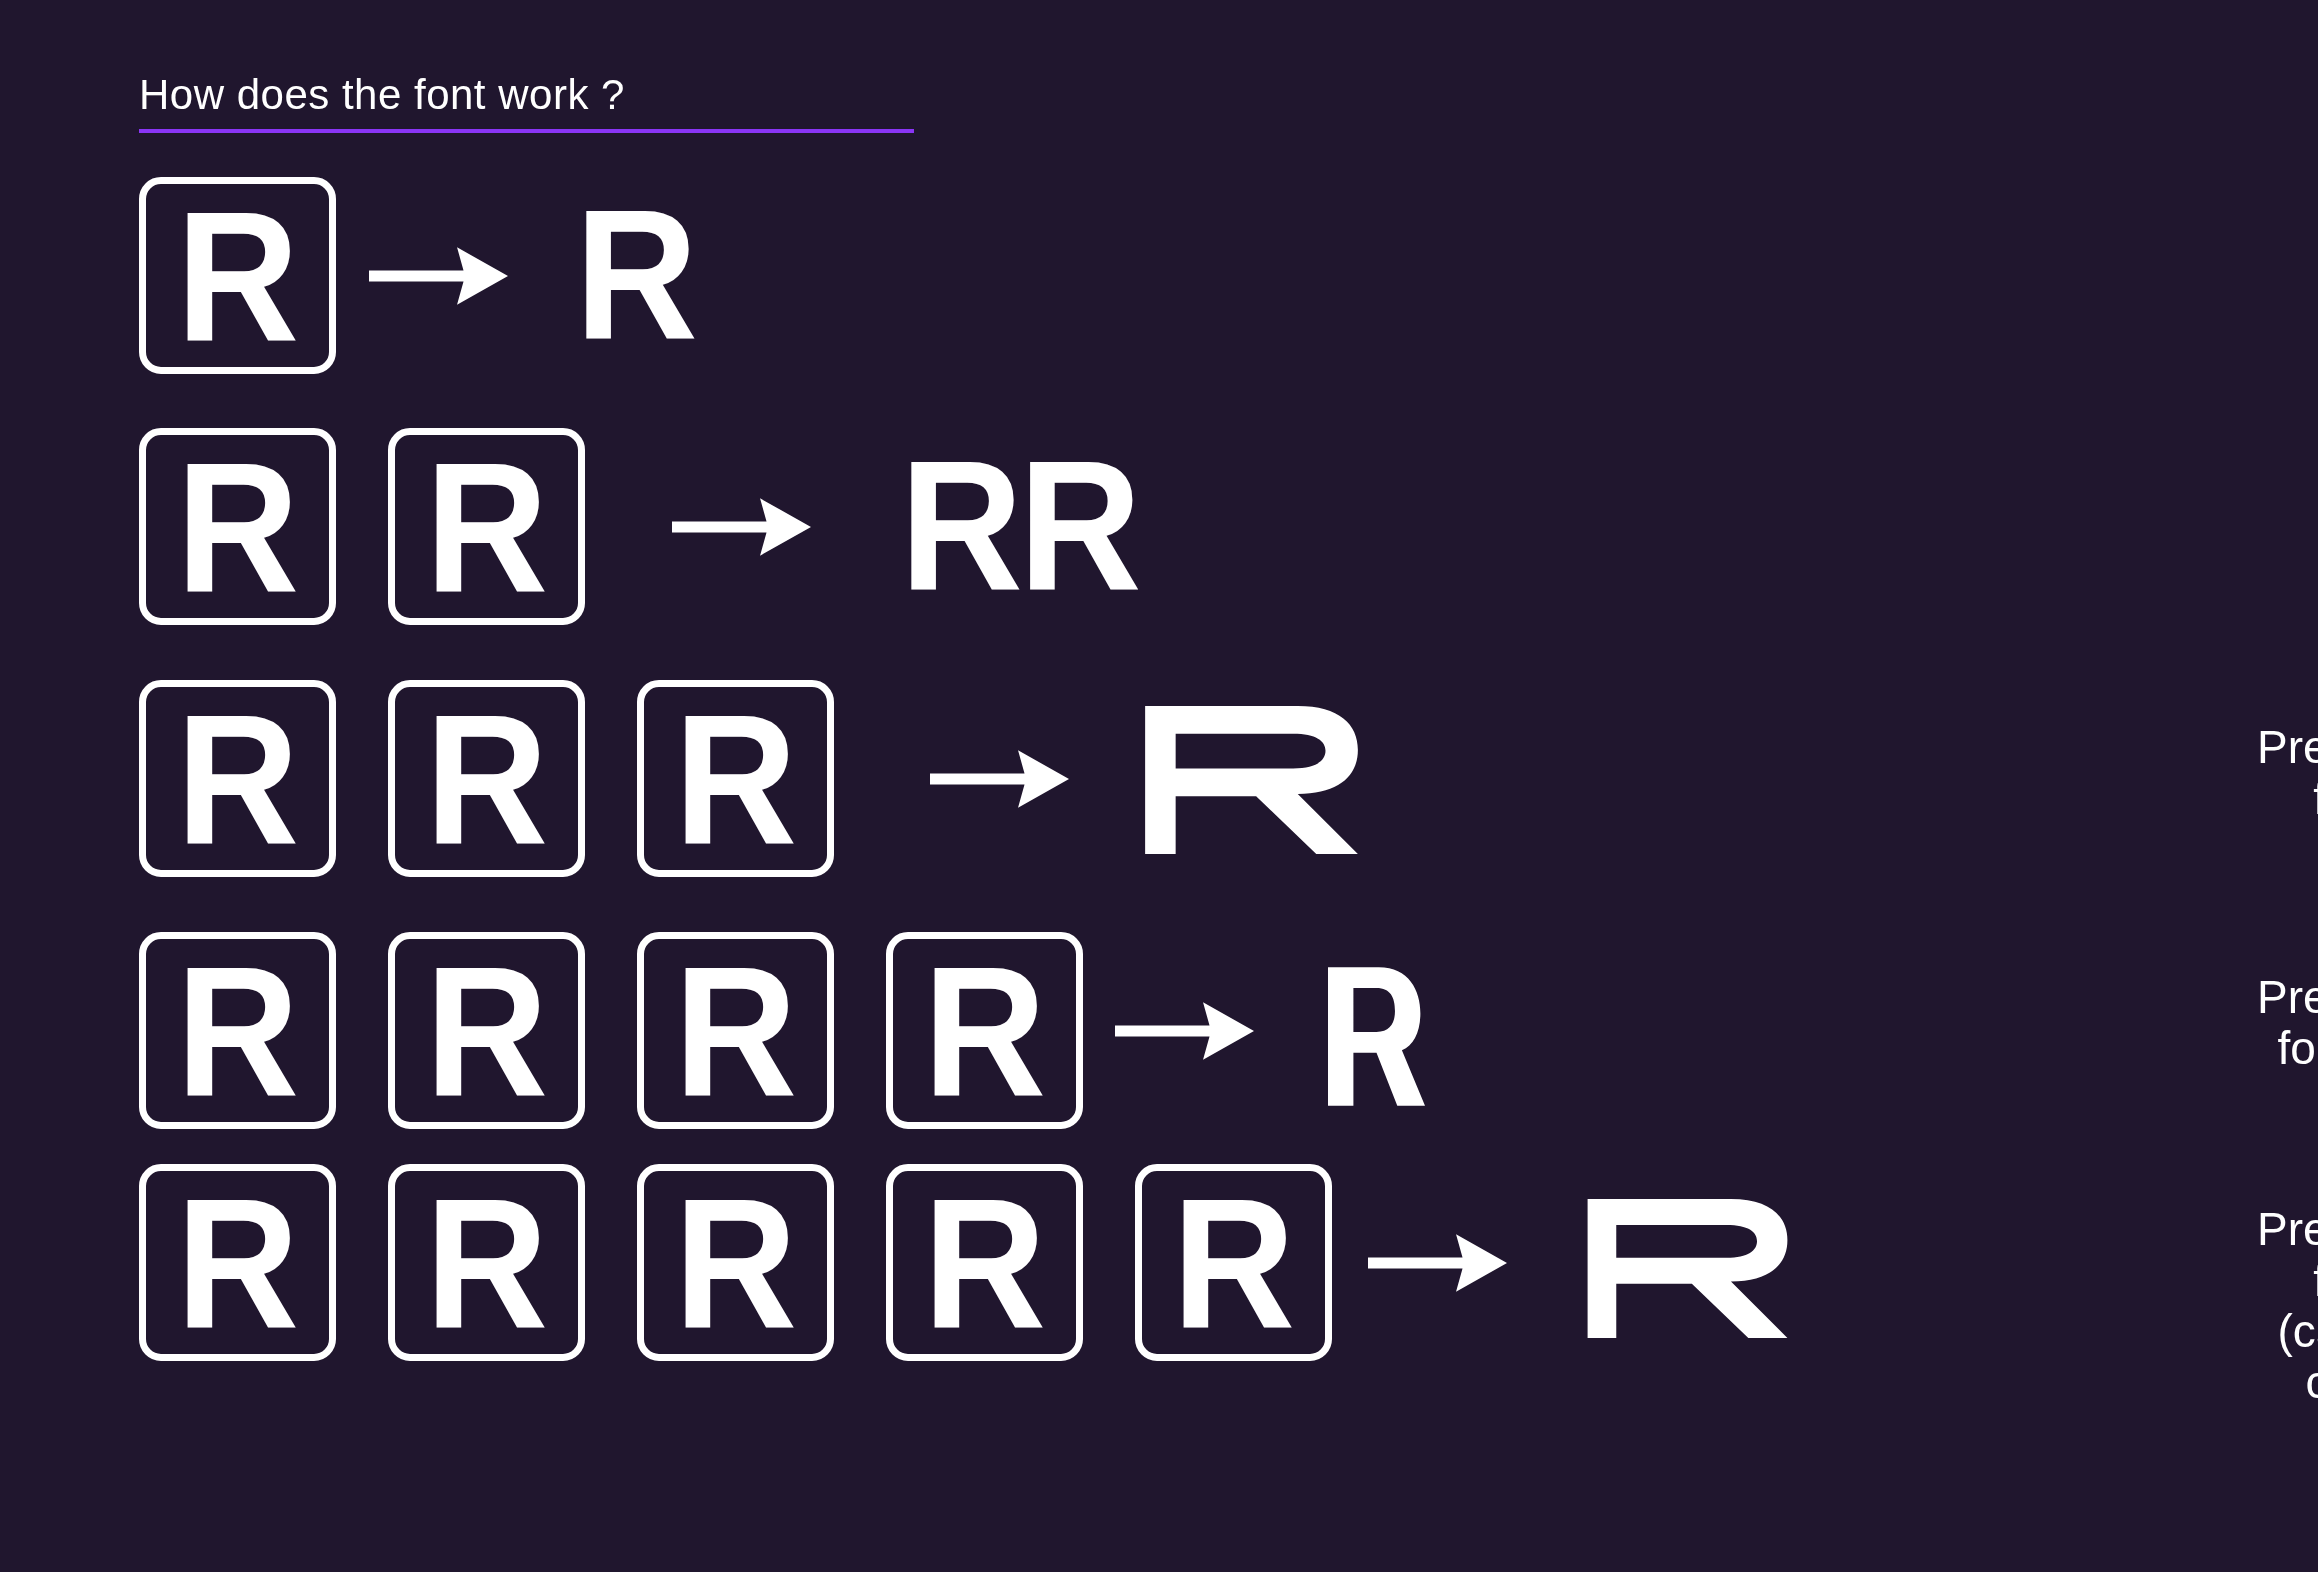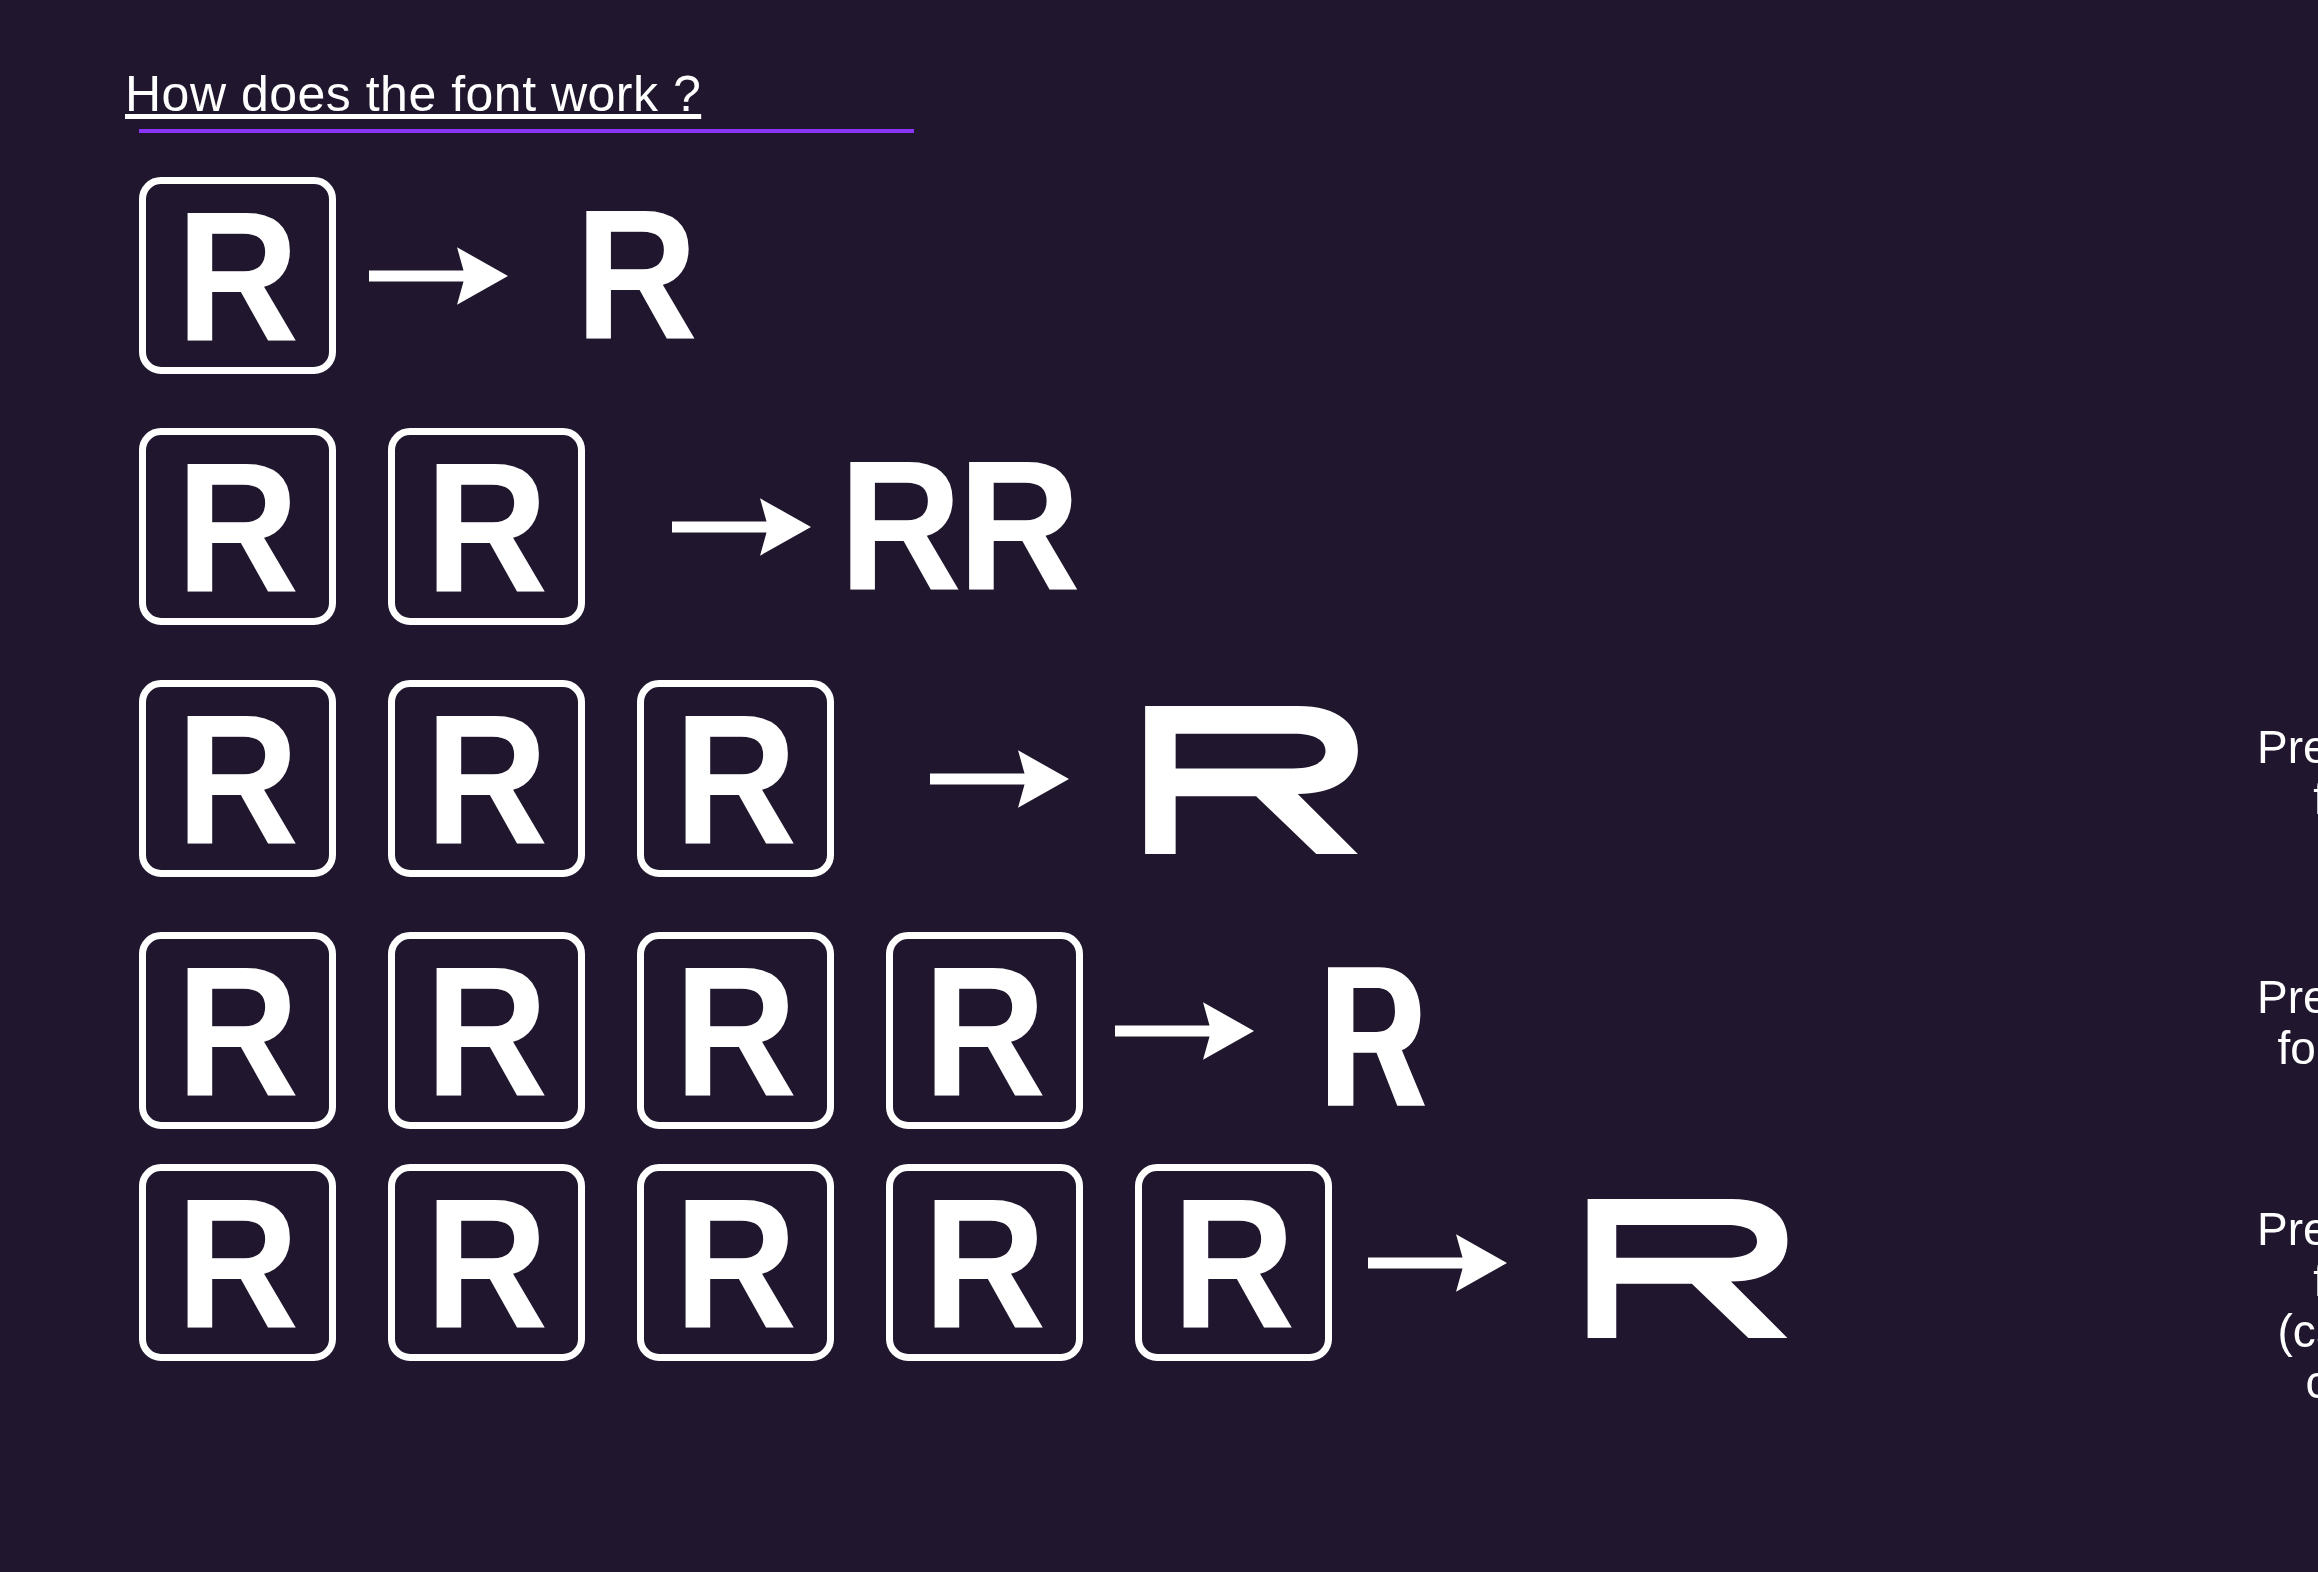--- a/index.html
+++ b/index.html
@@ -1,18 +1,18 @@
 <!DOCTYPE html>
 <html style="font-size:7.4px"><head>
 <meta charset="utf-8">
 <style>
   html, body { margin:0; padding:0; }
   body { width:2799px; height:1572px; background:#20162e; position:relative; overflow:hidden;
          font-family:"Liberation Sans", sans-serif; color:#ffffff; }
-  .title { position:absolute; left:125px; top:55px; font-size:50px; line-height:79px; white-space:nowrap; letter-spacing:0.5px;text-decoration:underline; }
+  .title { position:absolute; left:139px; top:55px; font-size:42px; line-height:79px; white-space:nowrap; letter-spacing:0.5px; }
   .underline { position:absolute; left:139px; top:129px; width:775px; height:4.2px; background:#8a35f5; }
   .row { position:absolute; left:139px; height:197px; }
   .key { position:absolute; top:0; width:197px; height:197px; box-sizing:border-box;
          border:7px solid #ffffff; border-radius:22px; display:flex; align-items:center; justify-content:center; }
   .key span { font-weight:bold; font-size:185px; line-height:1; display:inline-block; transform:scaleX(0.92); margin-top:4.6px; }
   .arrow { position:absolute; top:70px; width:139px; height:58px; }
   .result { position:absolute; top:0; height:197px; font-weight:bold; line-height:197px; white-space:nowrap; }
   .r-normal span { font-size:185px; display:inline-block; transform:scaleX(0.92); transform-origin:left center; }
   .r-double span { font-size:185px; display:inline-block; transform:scaleX(0.92); transform-origin:left center; letter-spacing:-4.6px; }
   .ext svg, .cond svg { display:block; }
@@ -37,21 +37,21 @@
 <div class="row" style="top:428px;">
   <div class="key" style="left:0;">
       <span>R</span>
     </div>
   <div class="key" style="left:249px;">
       <span>R</span>
     </div>
   <svg class="arrow" style="left:533px;" viewBox="0 0 300 124">
       <path d="M0 50 H204 L190 0 L300 62 L190 124 L204 74 H0 Z" fill="#fff"></path>
     </svg>
-  <div class="result r-double" style="left:700px;"><span>RR</span></div>
+  <div class="result r-double" style="left:761px;"><span>RR</span></div>
 </div>
 
 <div class="row" style="top:680px;">
   <div class="key" style="left:0;">
       <span>R</span>
     </div>
   <div class="key" style="left:249px;">
       <span>R</span>
     </div>
   <div class="key" style="left:498px;">

